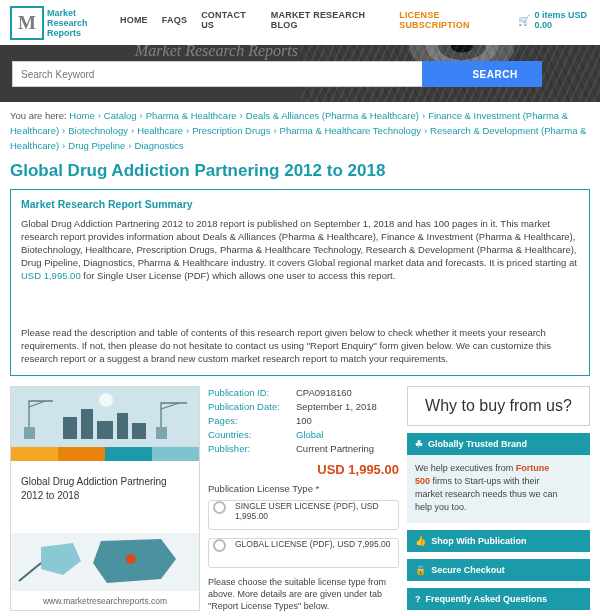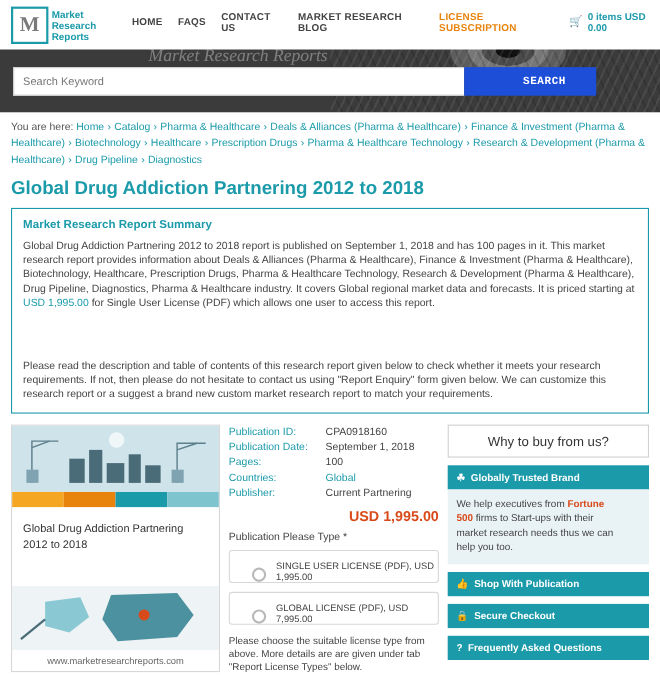--- a/index.html
+++ b/index.html
@@ -73,24 +73,24 @@
   }
   .searchbar input {
     flex: 1;
     border: 1px solid #cfcfcf; border-right: none;
     padding: 0 8px; font-size: 10px; color: #555;
     outline: none; background: #fff;
     font-family: "Liberation Sans", sans-serif;
   }
   .searchbar button {
     width: 120px;
-    background: #1d4ed8; color: #fff;
+    background: #3b82f6; color: #fff;
     border: none; font-size: 10px; font-weight: bold;
     letter-spacing: .5px; cursor: pointer;
-    font-family: Liberation Mono, monospace;
+    font-family: Liberation Sans, sans-serif;
     padding-left: 32px;
   }
   .watermark{
     position:absolute; left:135px; top:42px;
     font-size:16px; color:rgba(255,255,255,.35); font-style:italic;
     font-family:"Liberation Serif", serif;
   }
   
   .breadcrumb {
     padding: 6px 10px 4px 10px;
@@ -181,38 +181,38 @@
   .price {
     text-align: right;
     font-size: 13px; font-weight: bold; color: #d94a1a;
     margin: 6px 0 6px 0;
   }
   .lic-label { font-size: 9.5px; color: #444; margin-bottom: 6px; }
   .lic-opt {
     border: 1px solid #d8d8d8;
     border-radius: 3px;
     height: 30px;
-    display: flex; align-items: flex-end;
+    display: flex; align-items: flex-start;
     margin-bottom: 8px;
-    padding-left: 20px;
+    padding-left: 4px;
     font-size: 8.5px; color: #444;
     background: #fff;
   }
   .radio {
     width: 13px; height: 13px; border-radius: 50%;
     border: 2px solid #b9b9b9; background: #fff;
     margin-right: 9px; flex: none;
   }
   .lic-note { font-size: 9px; color: #444; line-height: 12px; margin-top: 2px; }
   
   .why-box {
     border: 1px solid #d0d0d0;
-    height: 30px;
+    height: 40px;
     display: flex; align-items: center; justify-content: center;
-    font-size: 12px; color: #333;
+    font-size: 16px; color: #333;
     margin-bottom: 7px;
   }
   .side-item {
     background: #1b9aaa; color: #fff;
     padding: 6px 8px;
     font-size: 9px; font-weight: bold;
     display: flex; align-items: center; gap: 5px;
     margin-bottom: 0;
   }
   .side-body {
@@ -353,21 +353,21 @@
     </div>
     <div class="meta-row">
       <span class="lbl">Countries:</span><span class="val"><a href="#">Global</a></span>
     </div>
     <div class="meta-row">
       <span class="lbl">Publisher:</span><span class="val">Current Partnering</span>
     </div>
 
     <div class="price">USD 1,995.00</div>
 
-    <div class="lic-label">Publication Please Type *</div>
+    <div class="lic-label">Publication License Type *</div>
 
     <div class="lic-opt">
       <div class="radio"></div>
       <span>SINGLE USER LICENSE (PDF), USD 1,995.00</span>
     </div>
     <div class="lic-opt">
       <div class="radio"></div>
       <span>GLOBAL LICENSE (PDF), USD 7,995.00</span>
     </div>
 

